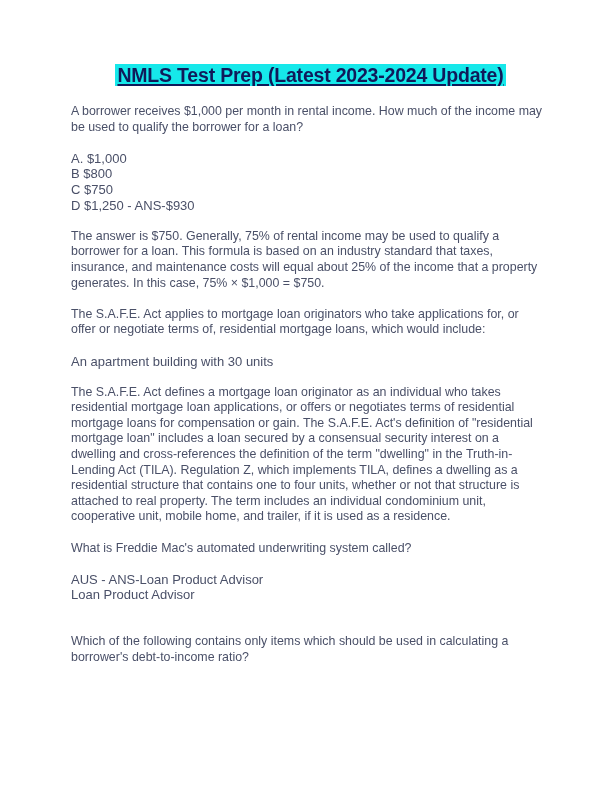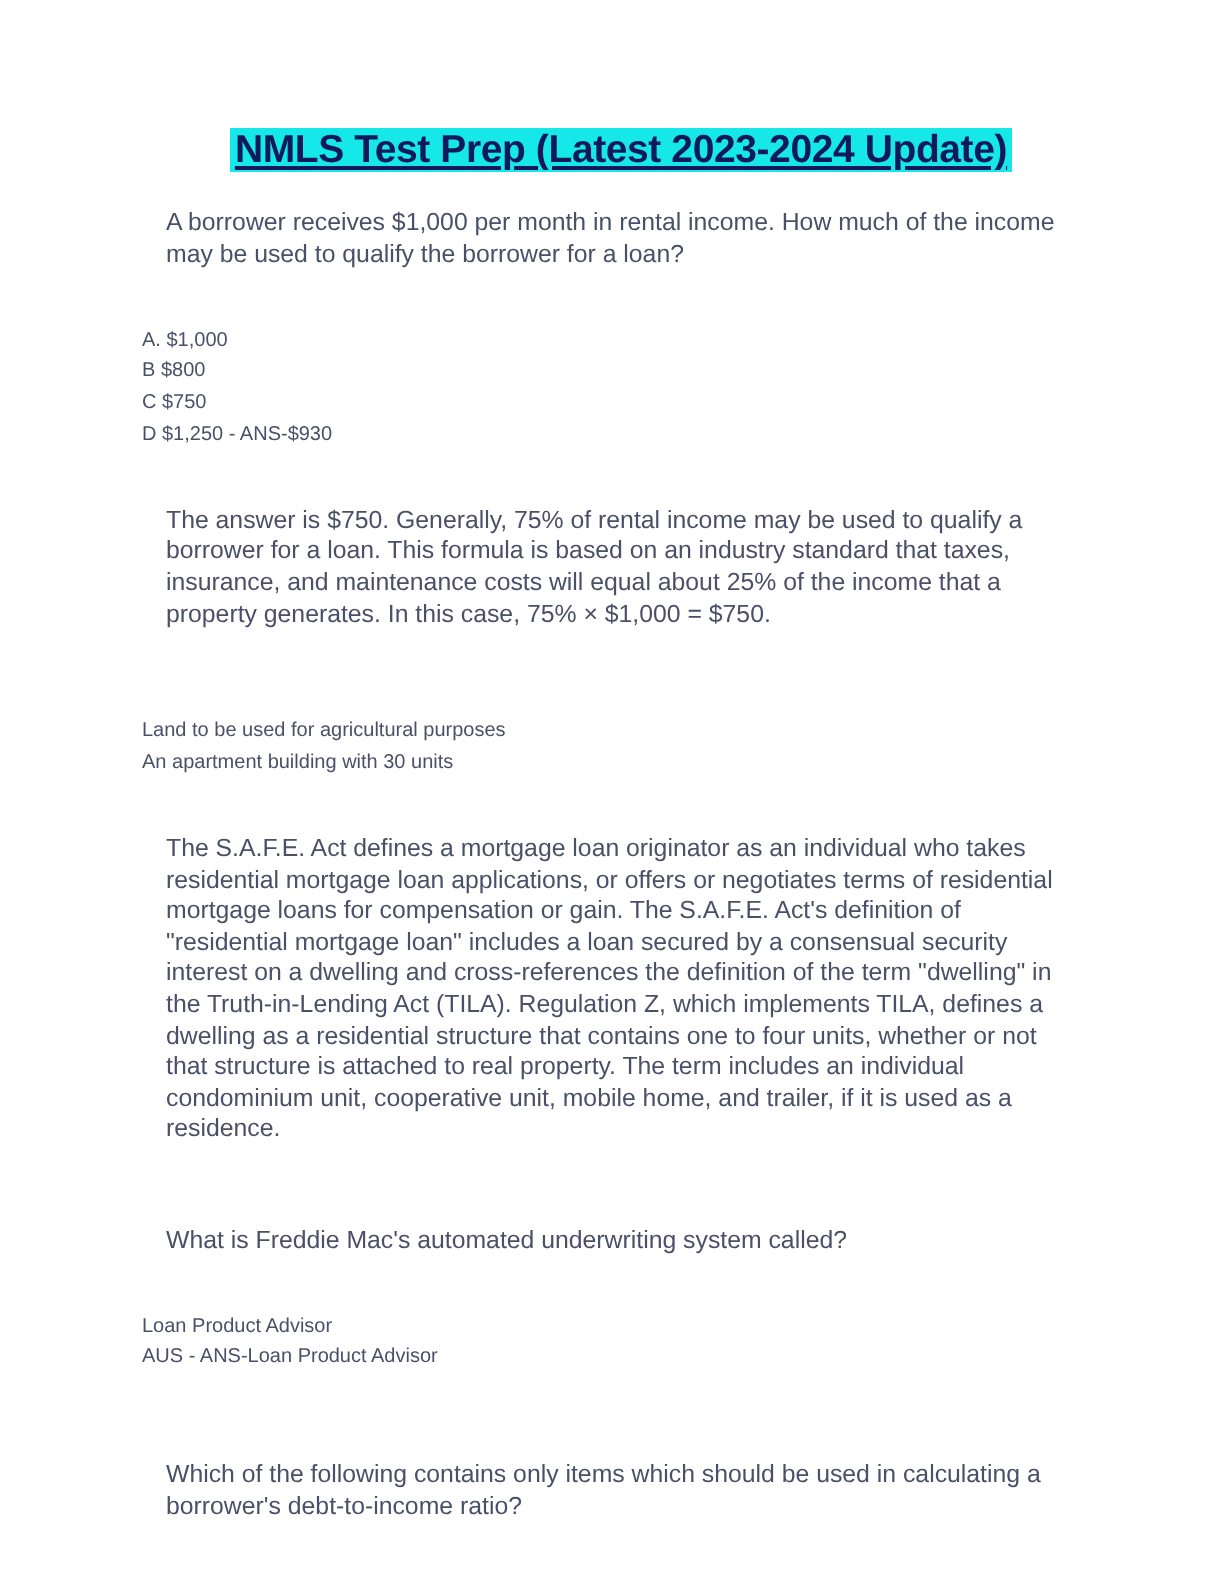--- a/index.html
+++ b/index.html
@@ -35,39 +35,39 @@
   .doc-title .hl {
     background: #16e8ea;
     text-decoration: underline;
     text-decoration-thickness: 2px;
     text-underline-offset: 2px;
     padding: 0 2px;
     box-decoration-break: clone;
     -webkit-box-decoration-break: clone;
   }
   .para {
-    margin: 12px;
+    margin: 0;
     padding: 0;
     font-size: 12.4px;
     line-height: 15.6px;
     color: #4a5068;
     text-align: left;
     max-width: 474px;
   }
   .gap {
     height: 15.6px;
   }
   .opt-list {
     list-style: none;
     margin: 0;
     padding: 0;
     max-width: 474px;
   }
   .opt-list li {
-    font-size: 10px;
+    font-size: 13px;
     line-height: 15.6px;
     color: #4a5068;
     margin: 0;
     padding: 0;
   }
 </style>
 </head>
 <body>
 
 <div class="page">
@@ -84,41 +84,41 @@
     <li>C $750</li>
     <li>D $1,250 - ANS-$930</li>
   </ul>
 
   <div class="gap"></div>
 
   <p class="para">The answer is $750. Generally, 75% of rental income may be used to qualify a borrower for a loan. This formula is based on an industry standard that taxes, insurance, and maintenance costs will equal about 25% of the income that a property generates. In this case, 75% × $1,000 = $750.</p>
 
   <div class="gap"></div>
 
+  <p class="para">The S.A.F.E. Act applies to mortgage loan originators who take applications for, or offer or negotiate terms of, residential mortgage loans, which would include:</p>
 
   <div class="gap"></div>
 
   <ul class="opt-list">
-    <li>Land to be used for agricultural purposes</li>
     <li>An apartment building with 30 units</li>
   </ul>
 
   <div class="gap"></div>
 
   <p class="para">The S.A.F.E. Act defines a mortgage loan originator as an individual who takes residential mortgage loan applications, or offers or negotiates terms of residential mortgage loans for compensation or gain. The S.A.F.E. Act's definition of "residential mortgage loan" includes a loan secured by a consensual security interest on a dwelling and cross-references the definition of the term "dwelling" in the Truth-in-Lending Act (TILA). Regulation Z, which implements TILA, defines a dwelling as a residential structure that contains one to four units, whether or not that structure is attached to real property. The term includes an individual condominium unit, cooperative unit, mobile home, and trailer, if it is used as a residence.</p>
 
   <div class="gap"></div>
 
   <p class="para">What is Freddie Mac's automated underwriting system called?</p>
 
   <div class="gap"></div>
 
   <ul class="opt-list">
+    <li>AUS - ANS-Loan Product Advisor</li>
     <li>Loan Product Advisor</li>
-    <li>AUS - ANS-Loan Product Advisor</li>
   </ul>
 
   <div class="gap"></div>
 
 
   <div class="gap"></div>
 
   <p class="para">Which of the following contains only items which should be used in calculating a borrower's debt-to-income ratio?</p>
 
 </div>

